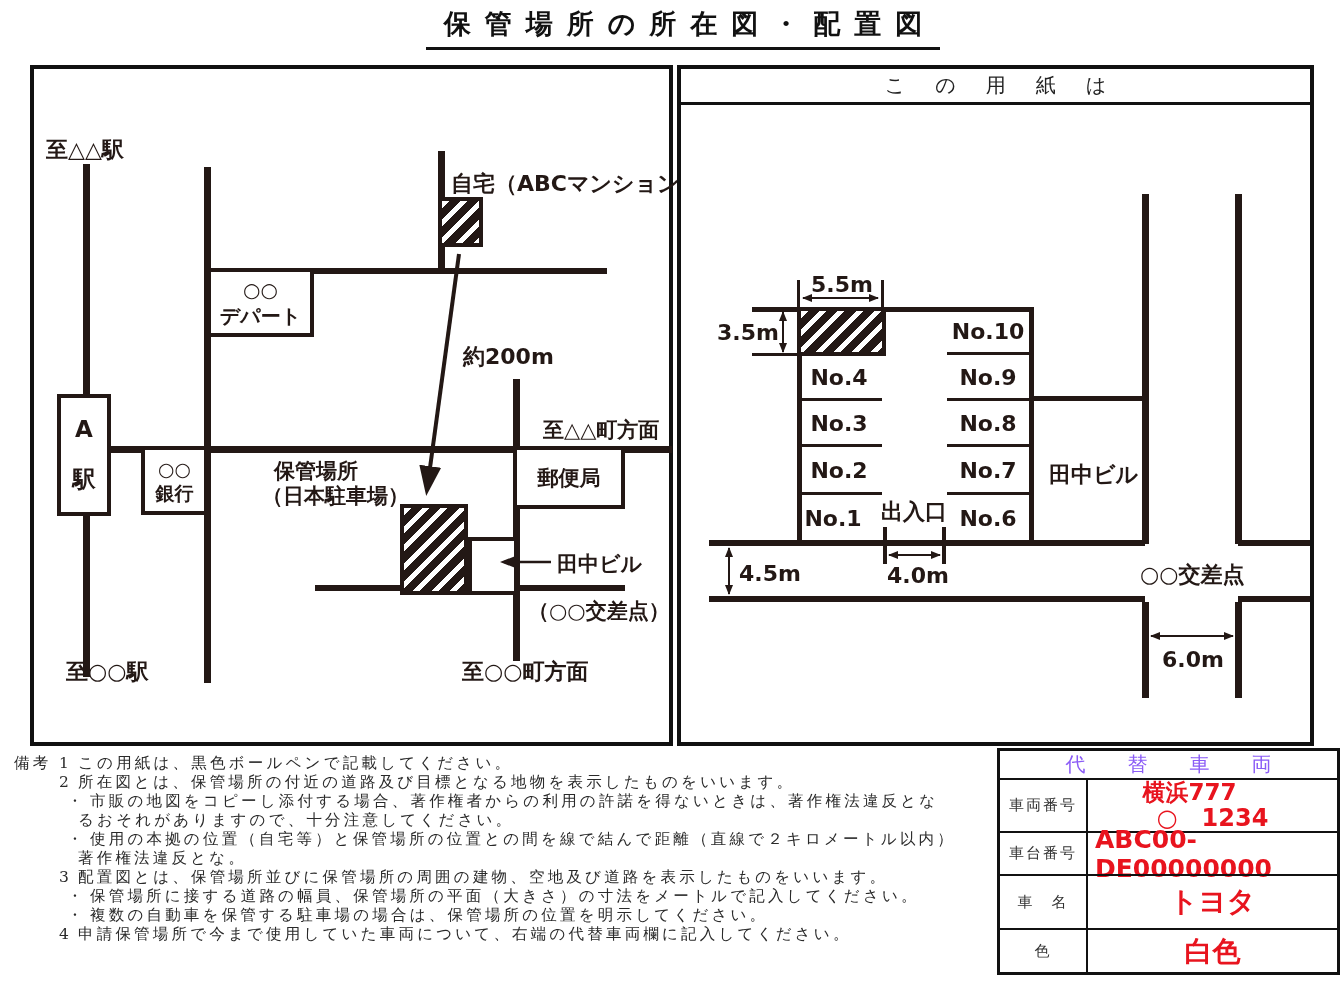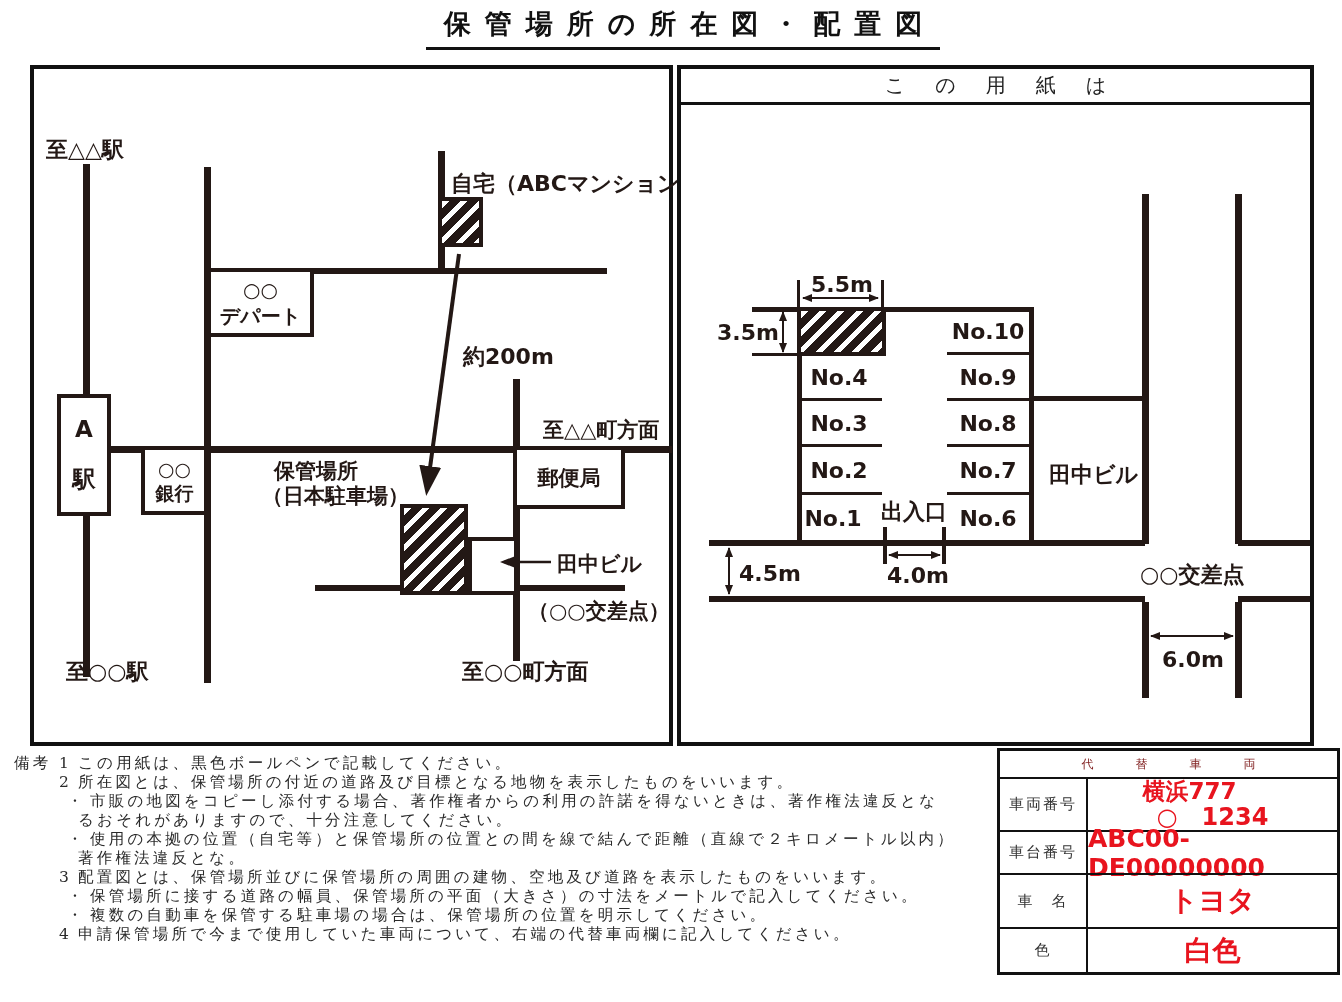--- a/index.html
+++ b/index.html
@@ -54,31 +54,31 @@
   .nline { white-space:nowrap; }
   .ln-num  { padding-left:45px; }
   .ln-dot  { padding-left:53px; }
   .ln-cont { padding-left:64px; }
   .nmark-num { display:inline-block; width:19px; letter-spacing:0; }
   .nmark-dot { display:inline-block; width:23px; letter-spacing:0; }
   
   .vtable { position:absolute; left:997px; top:748px; width:343px; height:227px;
     border:3px solid #111; background:#fff; display:flex; flex-direction:column; }
   .vt-hd { height:35px; display:flex; align-items:center; justify-content:center;
-    font-family:"DejaVu Serif","Liberation Serif",serif; font-size:12px; color:#7f1d1d;
+    font-family:"DejaVu Serif","Liberation Serif",serif; font-size:20px; color:#8b5cf6;
     letter-spacing:42px; padding-left:42px; white-space:nowrap; }
   .vt-row { display:flex; border-top:2px solid #111; flex:0 0 auto; }
   .vt-lab { width:88px; border-right:2px solid #111; display:flex; align-items:center; justify-content:center;
     font-family:"DejaVu Serif","Liberation Serif",serif; font-size:15px; letter-spacing:2px; color:#333;
     text-align:center; }
   .vt-val { flex:1; display:flex; flex-direction:column; align-items:center; justify-content:center;
     color:#e8141e; font-weight:700; }
   .r-plate1 { font-size:23px; line-height:26px; margin-right:46px; }
   .r-plate2 { font-size:24px; line-height:27px; }
-  .r-chassis{ font-size:25px; }
+  .r-chassis{ font-size:25px;padding-left:7px; }
   .r-name   { font-size:28px; }
   .r-color  { font-size:28px; }
 </style>
 </head>
 <body>
 
 <div class="title-wrap">
   <span class="title">保管場所の所在図・配置図</span>
 </div>
 

